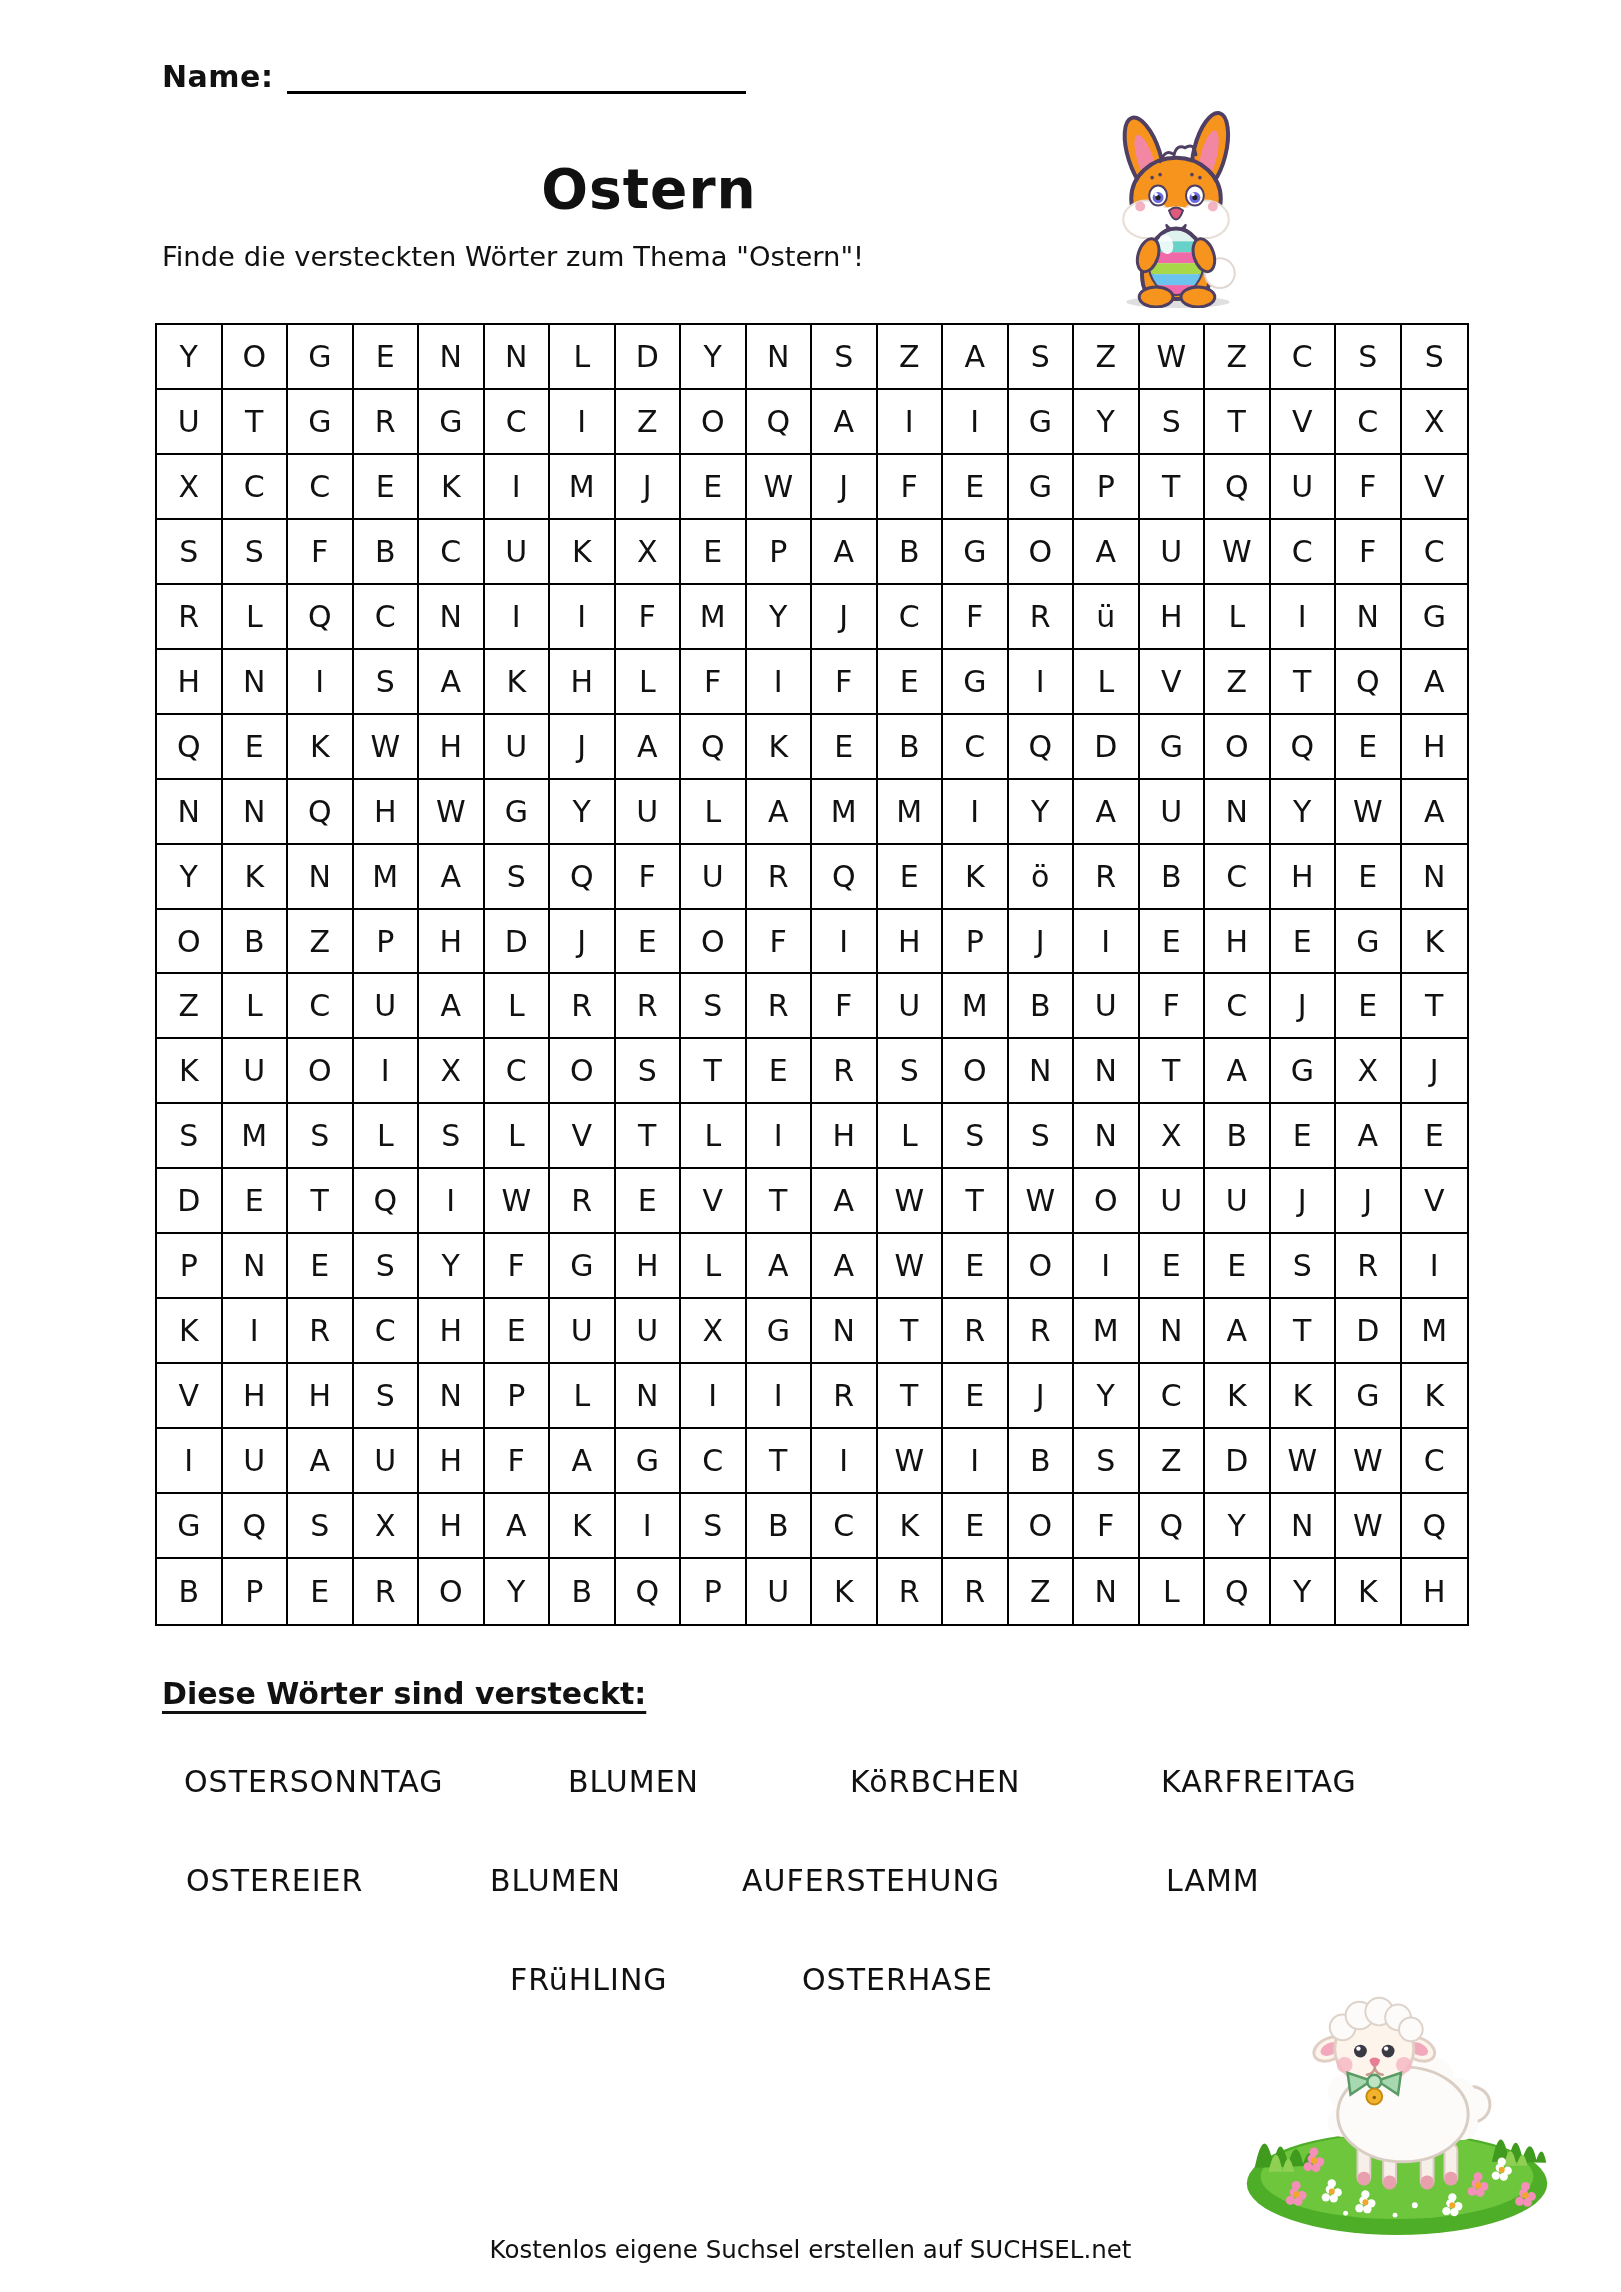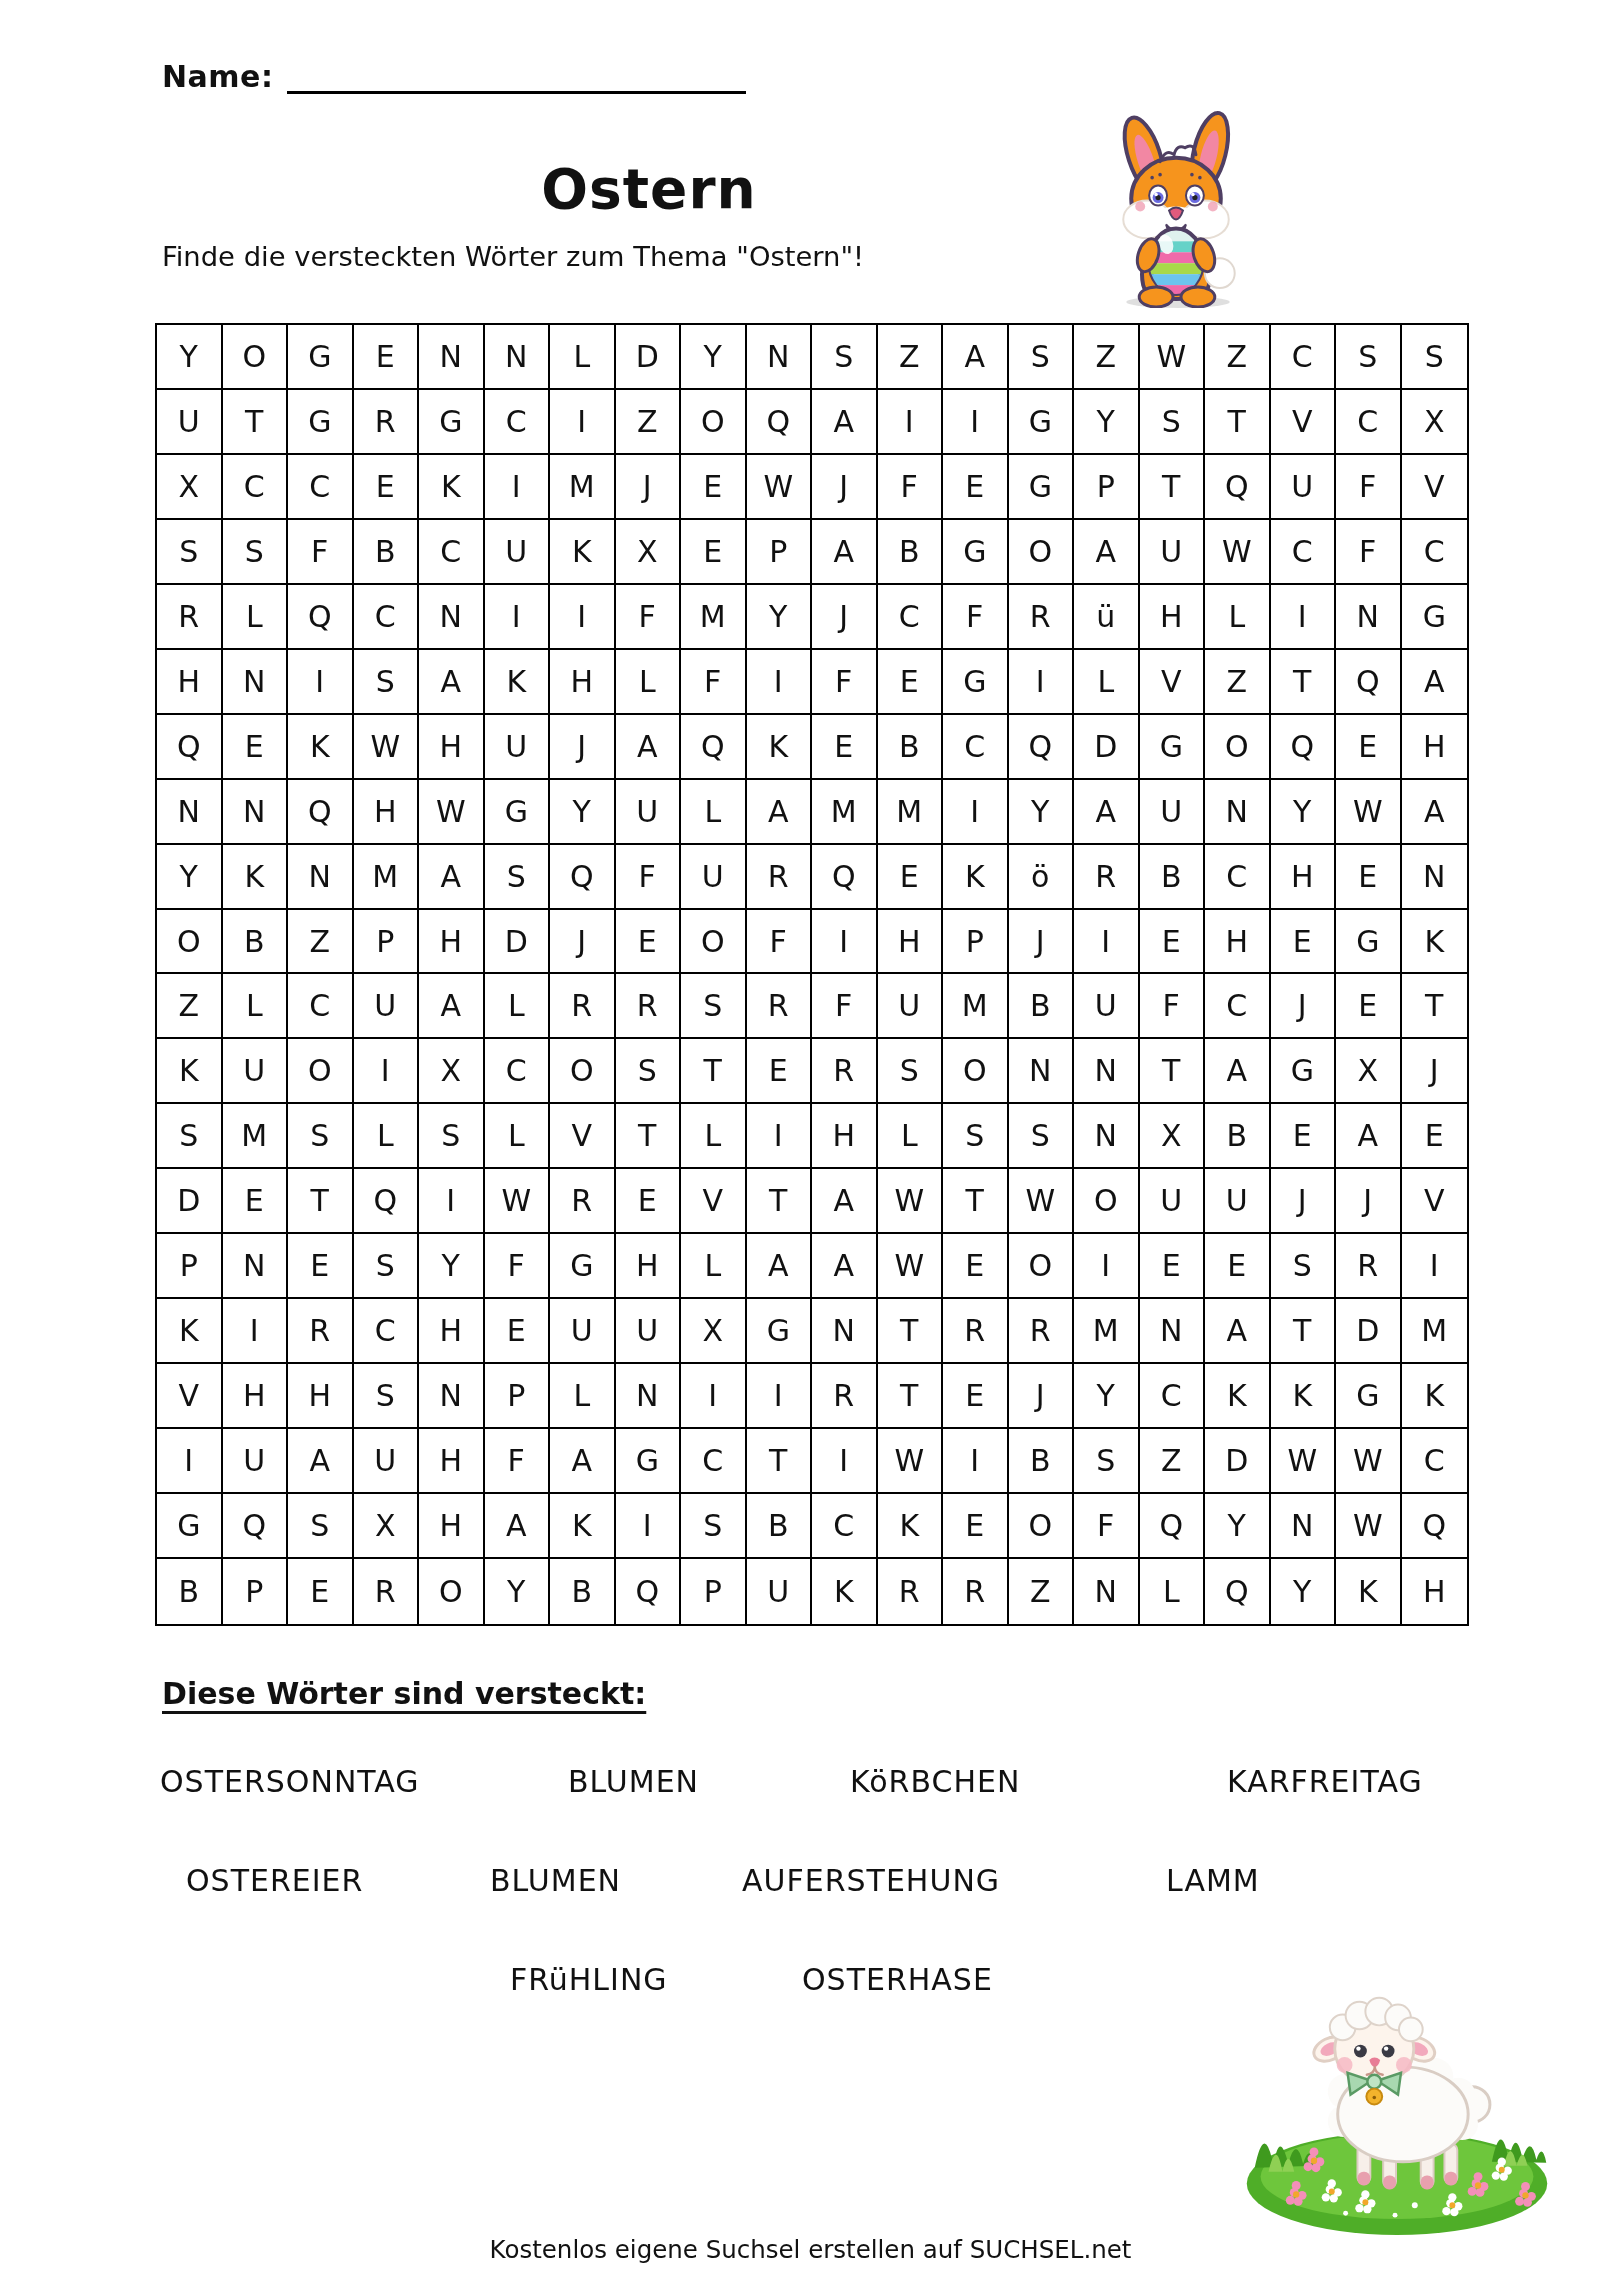--- a/index.html
+++ b/index.html
@@ -47,24 +47,24 @@
   
   .wl-heading {
     position:absolute; left:162px; top:1676px; font-size:30px; font-weight:600;
     text-decoration:underline; text-underline-offset:6.9px; text-decoration-thickness:2.9px;
   }
   .wl-row { position:absolute; left:0; width:1621px; height:41px; }
   #wl-row-0 { top:1764px; }
   #wl-row-1 { top:1863px; }
   #wl-row-2 { top:1962px; }
   .word { position:absolute; font-size:30px; font-weight:500; letter-spacing:1px; white-space:nowrap; }
-  #wl-row-0 .word:nth-child(1){ left:160px;text-align:center; }
+  #wl-row-0 .word:nth-child(1){ left:184px;text-align:center; }
   #wl-row-0 .word:nth-child(2){ left:568px; }
   #wl-row-0 .word:nth-child(3){ left:838px;margin-left:12px; }
-  #wl-row-0 .word:nth-child(4){ left:1227px; }
+  #wl-row-0 .word:nth-child(4){ left:1161px; }
   #wl-row-1 .word:nth-child(1){ left:186px; }
   #wl-row-1 .word:nth-child(2){ left:490px; }
   #wl-row-1 .word:nth-child(3){ left:742px; }
   #wl-row-1 .word:nth-child(4){ left:1166px; }
   #wl-row-2 .word:nth-child(1){ left:510px; }
   #wl-row-2 .word:nth-child(2){ left:802px; }
 
   
   .footer {
     position:absolute; left:0; top:2235px; width:1621px;

